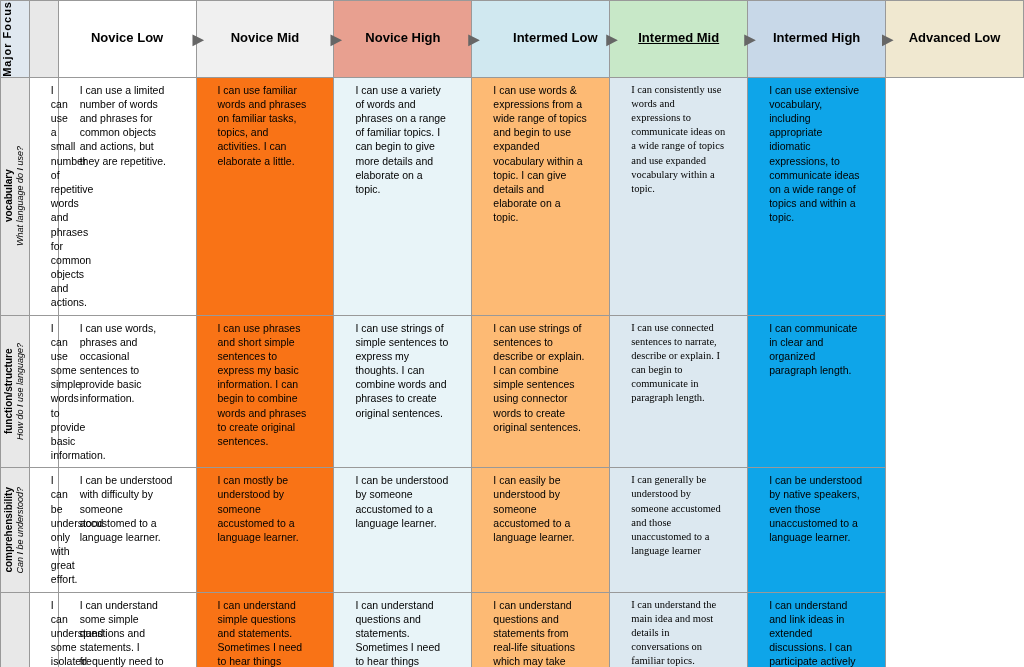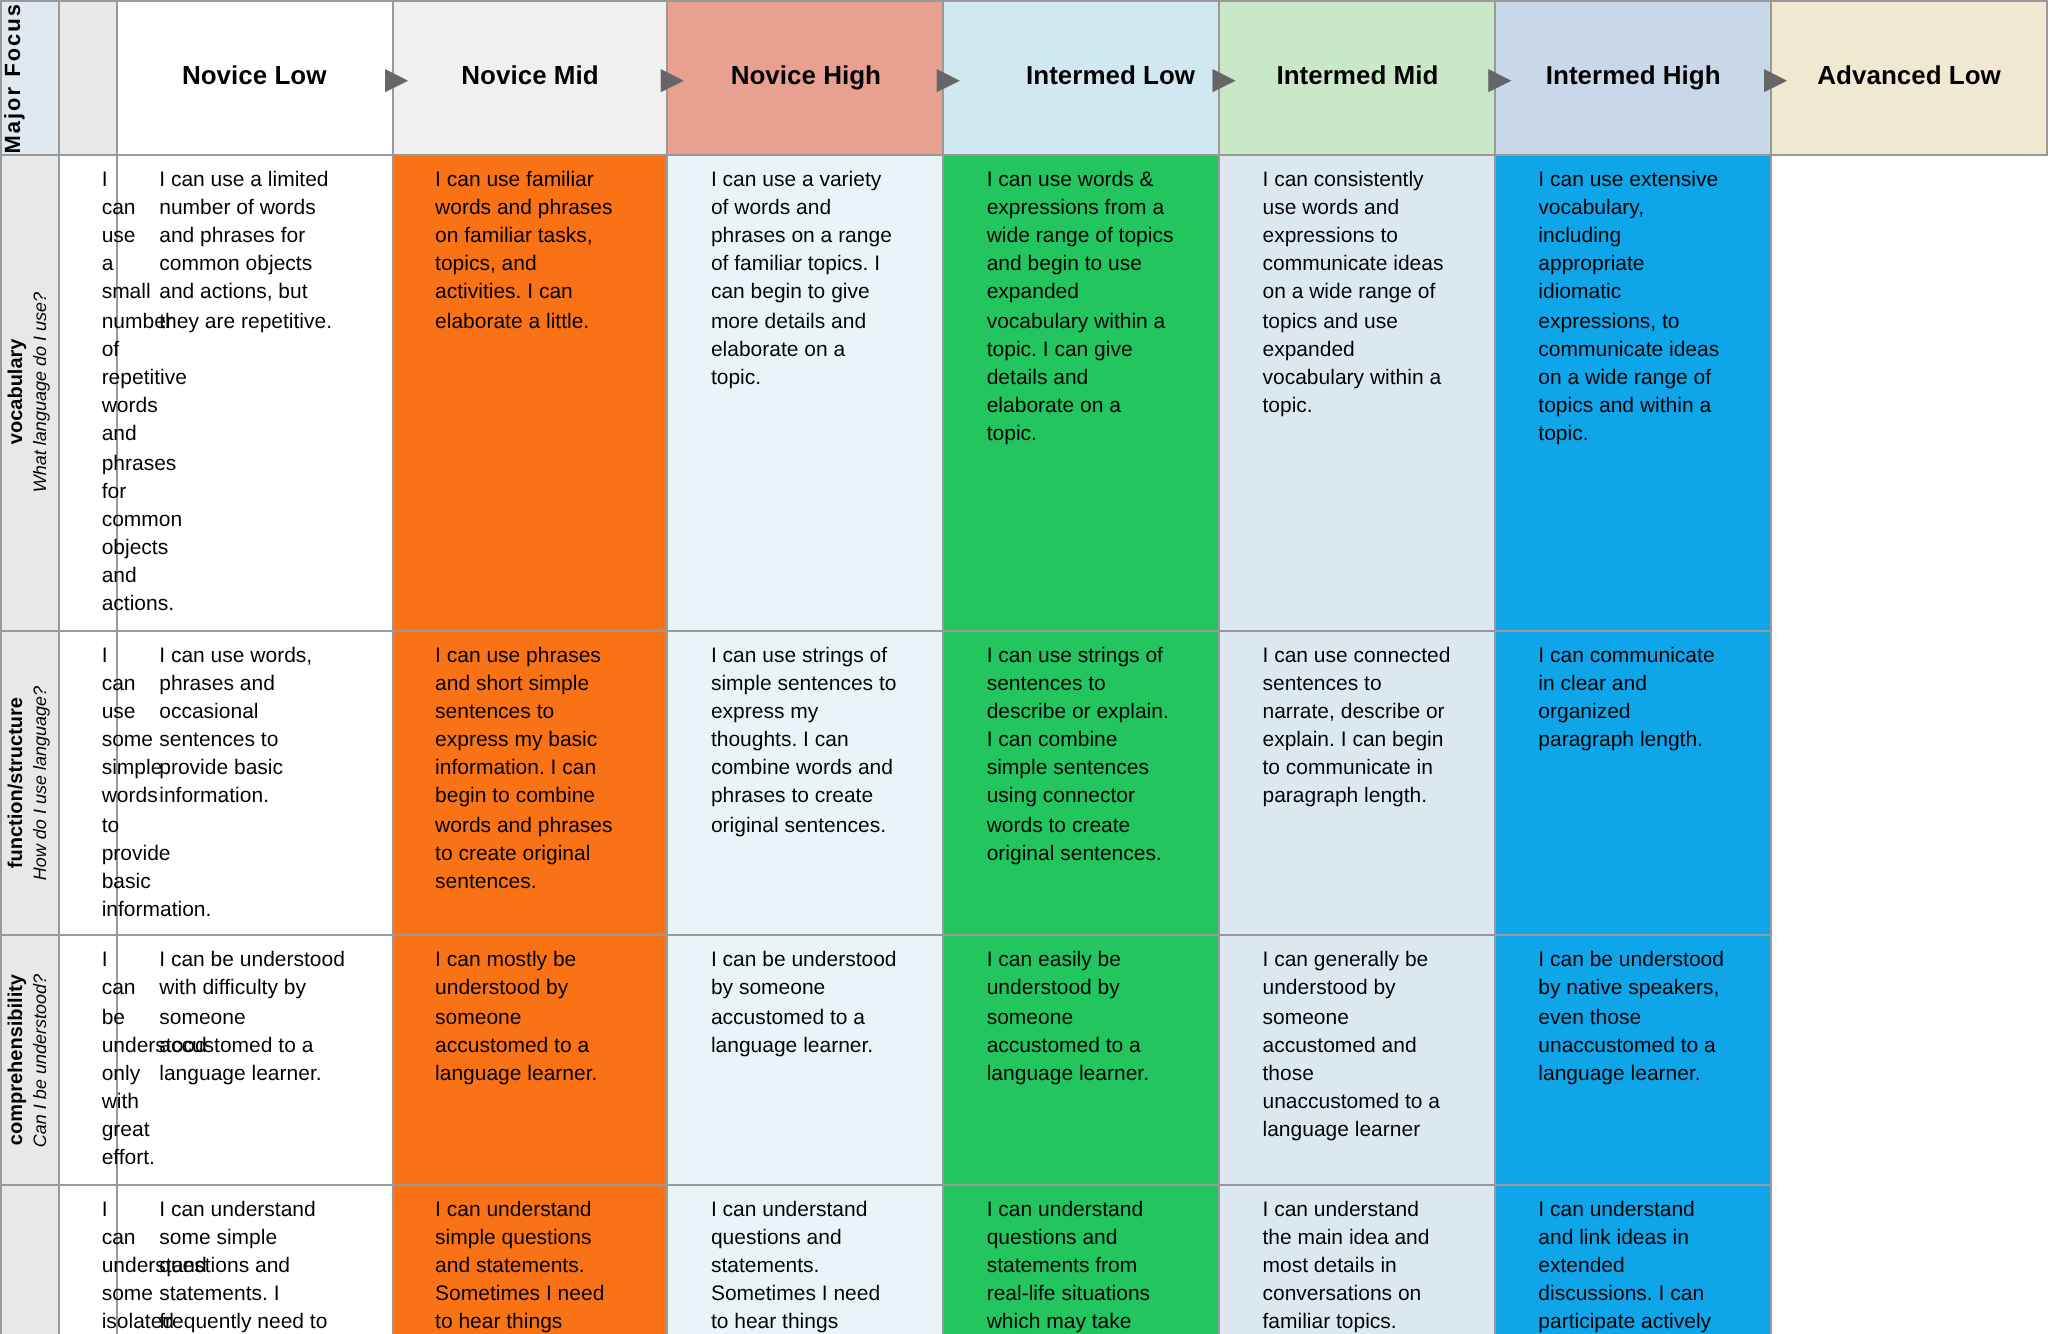--- a/index.html
+++ b/index.html
@@ -79,30 +79,30 @@
       vertical-align: top;
       font-size: 10.5px;
       line-height: 1.35;
     }
 
     
     .bg-white { background: #fff; }
     .bg-light-gray { background: #f0f0f0; }
     .bg-salmon { background: #e8a090; }
     .bg-light-blue { background: #d0e8f0; padding-left: 33px; }
-    .bg-green { background: #c8e8c8; }
+    .bg-green { background: #c8e8c8; text-decoration: underline; }
     .bg-blue-gray { background: #c8d8e8; }
     .bg-tan { background: #f0e8d0; }
 
     
     .cell-white { background: #fff; }
     .cell-salmon { background: #f97316; }
     .cell-light-blue { background: #e8f4f8; }
-    .cell-green { background: #22c55e; margin-left: 24px; }
-    .cell-blue-gray { background: #dce8f0; }
+    .cell-green { background: #fdba74; margin-left: 24px; }
+    .cell-blue-gray { background: #dce8f0; font-family: Liberation Serif, serif; }
     .cell-tan { background: #0ea5e9; }
 
     .major-focus-cell {
       background: #e0e8f0;
       border: 1px solid #999;
       vertical-align: middle;
       text-align: center;
     }
     .major-focus-inner {
       writing-mode: vertical-rl;

